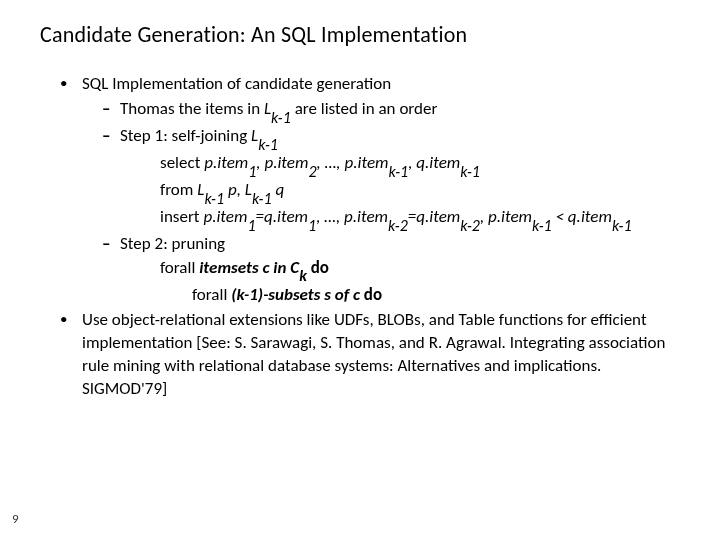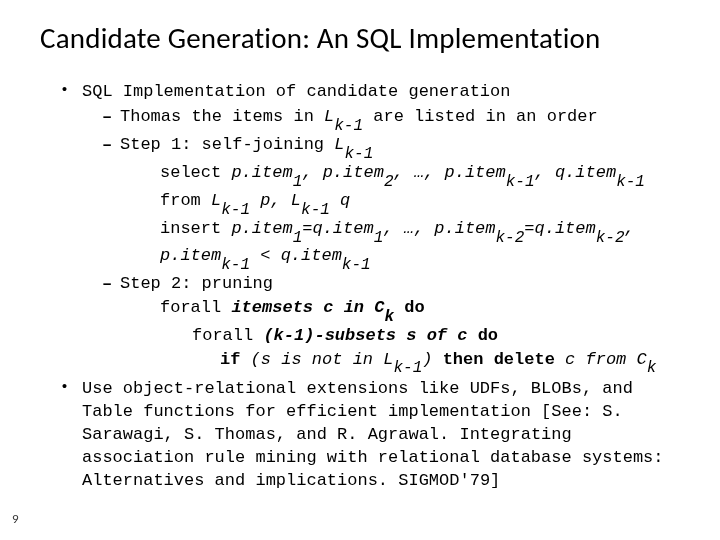--- a/index.html
+++ b/index.html
@@ -13,33 +13,32 @@
     overflow: hidden;
   }
   .slide {
     position: relative;
     width: 720px;
     height: 540px;
     box-sizing: border-box;
     padding: 22px 40px 0 40px;
   }
   .title {
-    font-size: 29px;
+    font-size: 22px;
     font-weight: 400;
     letter-spacing: 0.2px;
     margin: 0 0 26px 0;
     line-height: 1.15;
   }
   ul.top {
     list-style: none;
     margin: 0;
     padding: 0 0 0 20px;
     font-size: 17px;
     line-height: 1.35;
-    font-family: Liberation Mono, monospace;
   }
   ul.top > li {
     position: relative;
     padding-left: 22px;
     margin-bottom: 2px;
   }
   ul.top > li::before {
     content: "•";
     position: absolute;
     left: 0;
@@ -111,23 +110,20 @@
         </li>
 
         <li>
           <span>Step 2: pruning</span>
           <div class="body-line ind1">
             <span>forall </span><b><i><span>itemsets c in C</span><span class="subs">k</span></i></b><b><span> do</span></b>
           </div>
           <div class="body-line ind2">
             <span>forall </span><b><i><span>(k-1)-subsets s of c</span></i></b><b><span> do</span></b>
           </div>
-          <div class="body-line ind3">
-            <b><span>if </span></b><i><span>(s is not in L</span><span class="subs">k-1</span><span>) </span></i><b><span>then delete </span></b><i><span>c from C</span><span class="subs">k</span></i>
-          </div>
         </li>
 
       </ul>
     </li>
 
     <li>
       <span>Use object-relational extensions like UDFs, BLOBs, and Table functions for efficient implementation [See: S. Sarawagi, S. Thomas, and R. Agrawal. </span><span>Integrating association rule mining with relational database systems: Alternatives and implications. </span><span>SIGMOD'79]</span>
     </li>
 
   </ul>

